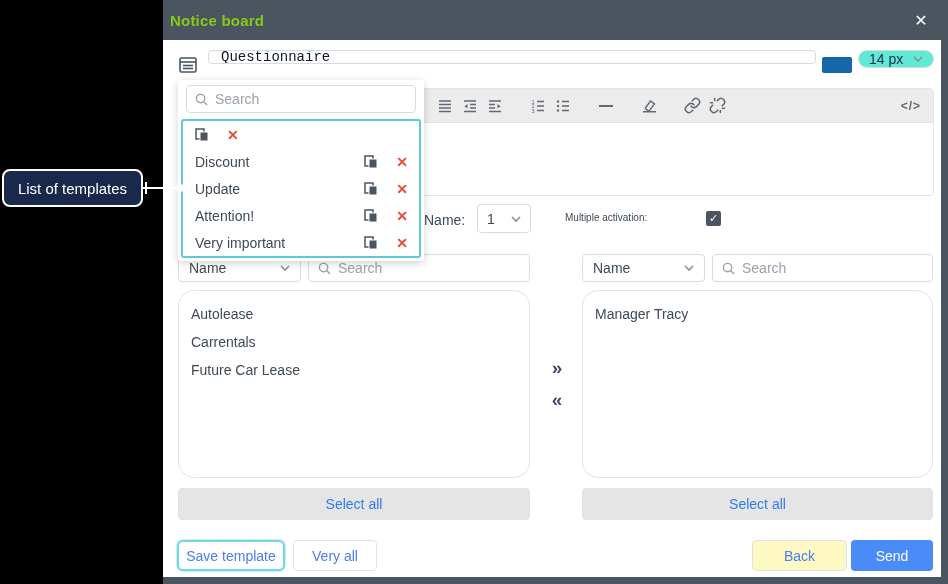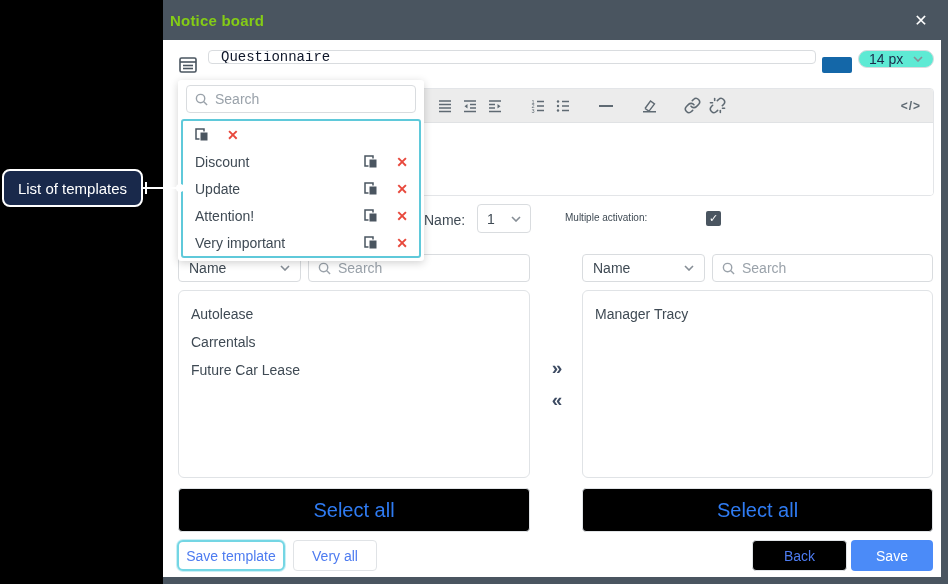--- a/index.html
+++ b/index.html
@@ -45,32 +45,32 @@
   .hours-select { position:absolute; left:314px; top:164px; width:54px; height:29px; border:1px solid #d9dcdf; border-radius:4px; display:flex; align-items:center; justify-content:space-between; padding:0 9px; font-size:14px; color:#3f4a54; cursor:pointer; background:#fff; }
   .ma-label { position:absolute; left:402px; top:172px; font-size:10px; color:#3f4a54; }
   .ma-checkbox { position:absolute; left:543px; top:171px; width:15px; height:15px; background:#4a5560; border-radius:2px; color:#fff; display:flex; align-items:center; justify-content:center; font-size:11px; cursor:pointer; }
 
   
   .filter-select { position:absolute; top:214px; width:123px; height:28px; border:1px solid #d9dcdf; border-radius:4px; display:flex; align-items:center; justify-content:space-between; padding:0 10px; font-size:14px; color:#3f4a54; cursor:pointer; background:#fff; }
   .panel-search { position:absolute; top:214px; height:28px; border:1px solid #d9dcdf; border-radius:4px; display:flex; align-items:center; padding:0 9px; background:#fff; }
   .panel-search input { border:none; outline:none; flex:1; font-size:14px; color:#3f4a54; margin-left:7px; font-family:"Liberation Sans",sans-serif; width:100%; }
 
   
-  .list-panel { position:absolute; top:250px; height:188px; border:1px solid #e0e3e6; border-radius:6px; background:#fff; padding-top:9px; }
+  .list-panel { position:absolute; top:250px; height:188px; border:1px solid #e0e3e6; border-radius:16px; background:#fff; padding-top:9px; }
   .list-item { height:28px; display:flex; align-items:center; padding:0 12px; font-size:14px; color:#3f4a54; cursor:pointer; }
 
   .transfer-btn { position:absolute; left:382px; width:24px; height:24px; display:flex; align-items:center; justify-content:center; font-size:19px; font-weight:700; color:#3e4c63; cursor:pointer; }
 
-  .select-all { position:absolute; top:448px; height:44px; border:1px solid #e0e3e6; border-radius:4px; background:#000000; color:#2f7bf2; font-size:20px; display:flex; align-items:center; justify-content:center; cursor:pointer; }
+  .select-all { position:absolute; top:448px; height:32px; border:1px solid #e0e3e6; border-radius:4px; background:#e5e5e5; color:#2f7bf2; font-size:14px; display:flex; align-items:center; justify-content:center; cursor:pointer; }
 
   
   .btn { position:absolute; top:500px; height:31px; border-radius:4px; font-size:14px; display:flex; align-items:center; justify-content:center; cursor:pointer; font-family:"Liberation Sans",sans-serif; }
   .btn-save { left:14px; width:108px; background:#fff; color:#4d7bf0; border:2px solid #74d6e4; box-shadow:0 0 0 1px #c9eff5; border-radius:6px; }
   .btn-clear { left:130px; width:84px; background:#fff; color:#4d7bf0; border:1px solid #e0e3e6; }
-  .btn-back { left:589px; width:95px; background:#000000; color:#4d7bf0; border:1px solid #e0e3e6; }
+  .btn-back { left:589px; width:95px; background:#fef9c3; color:#4d7bf0; border:1px solid #e0e3e6; }
   .btn-send { left:688px; width:82px; background:#4b8bf8; color:#fff; border:none; }
 
   
   .callout { position:absolute; left:2px; top:169px; width:141px; height:38px; background:#19294b; border:2px solid #fff; border-radius:8px; color:#fff; font-size:15px; display:flex; align-items:center; justify-content:center; z-index:10; }
   .callout-line { position:absolute; left:143px; top:187px; width:36px; height:2px; background:#fff; z-index:10; }
   .callout-tick { position:absolute; left:145px; top:182px; width:2px; height:12px; background:#fff; z-index:10; }
   .callout-dot { position:absolute; left:176px; top:184px; width:8px; height:8px; border-radius:50%; background:#fff; z-index:10; }
 
   svg { display:block; }
 </style>
@@ -300,21 +300,21 @@
 
       <span class="transfer-btn" style="top:316px;">»</span>
       <span class="transfer-btn" style="top:348px;">«</span>
 
       <div class="select-all" style="left:15px; width:352px;">Select all</div>
       <div class="select-all" style="left:419px; width:351px;">Select all</div>
 
       <div class="btn btn-save">Save template</div>
       <div class="btn btn-clear">Very all</div>
       <div class="btn btn-back">Back</div>
-      <div class="btn btn-send">Save</div>
+      <div class="btn btn-send">Send</div>
 
     </div>
   </div>
 
   <div class="callout">List of templates</div>
   <div class="callout-line"></div>
   <div class="callout-tick"></div>
   <div class="callout-dot"></div>
 
 </div>

